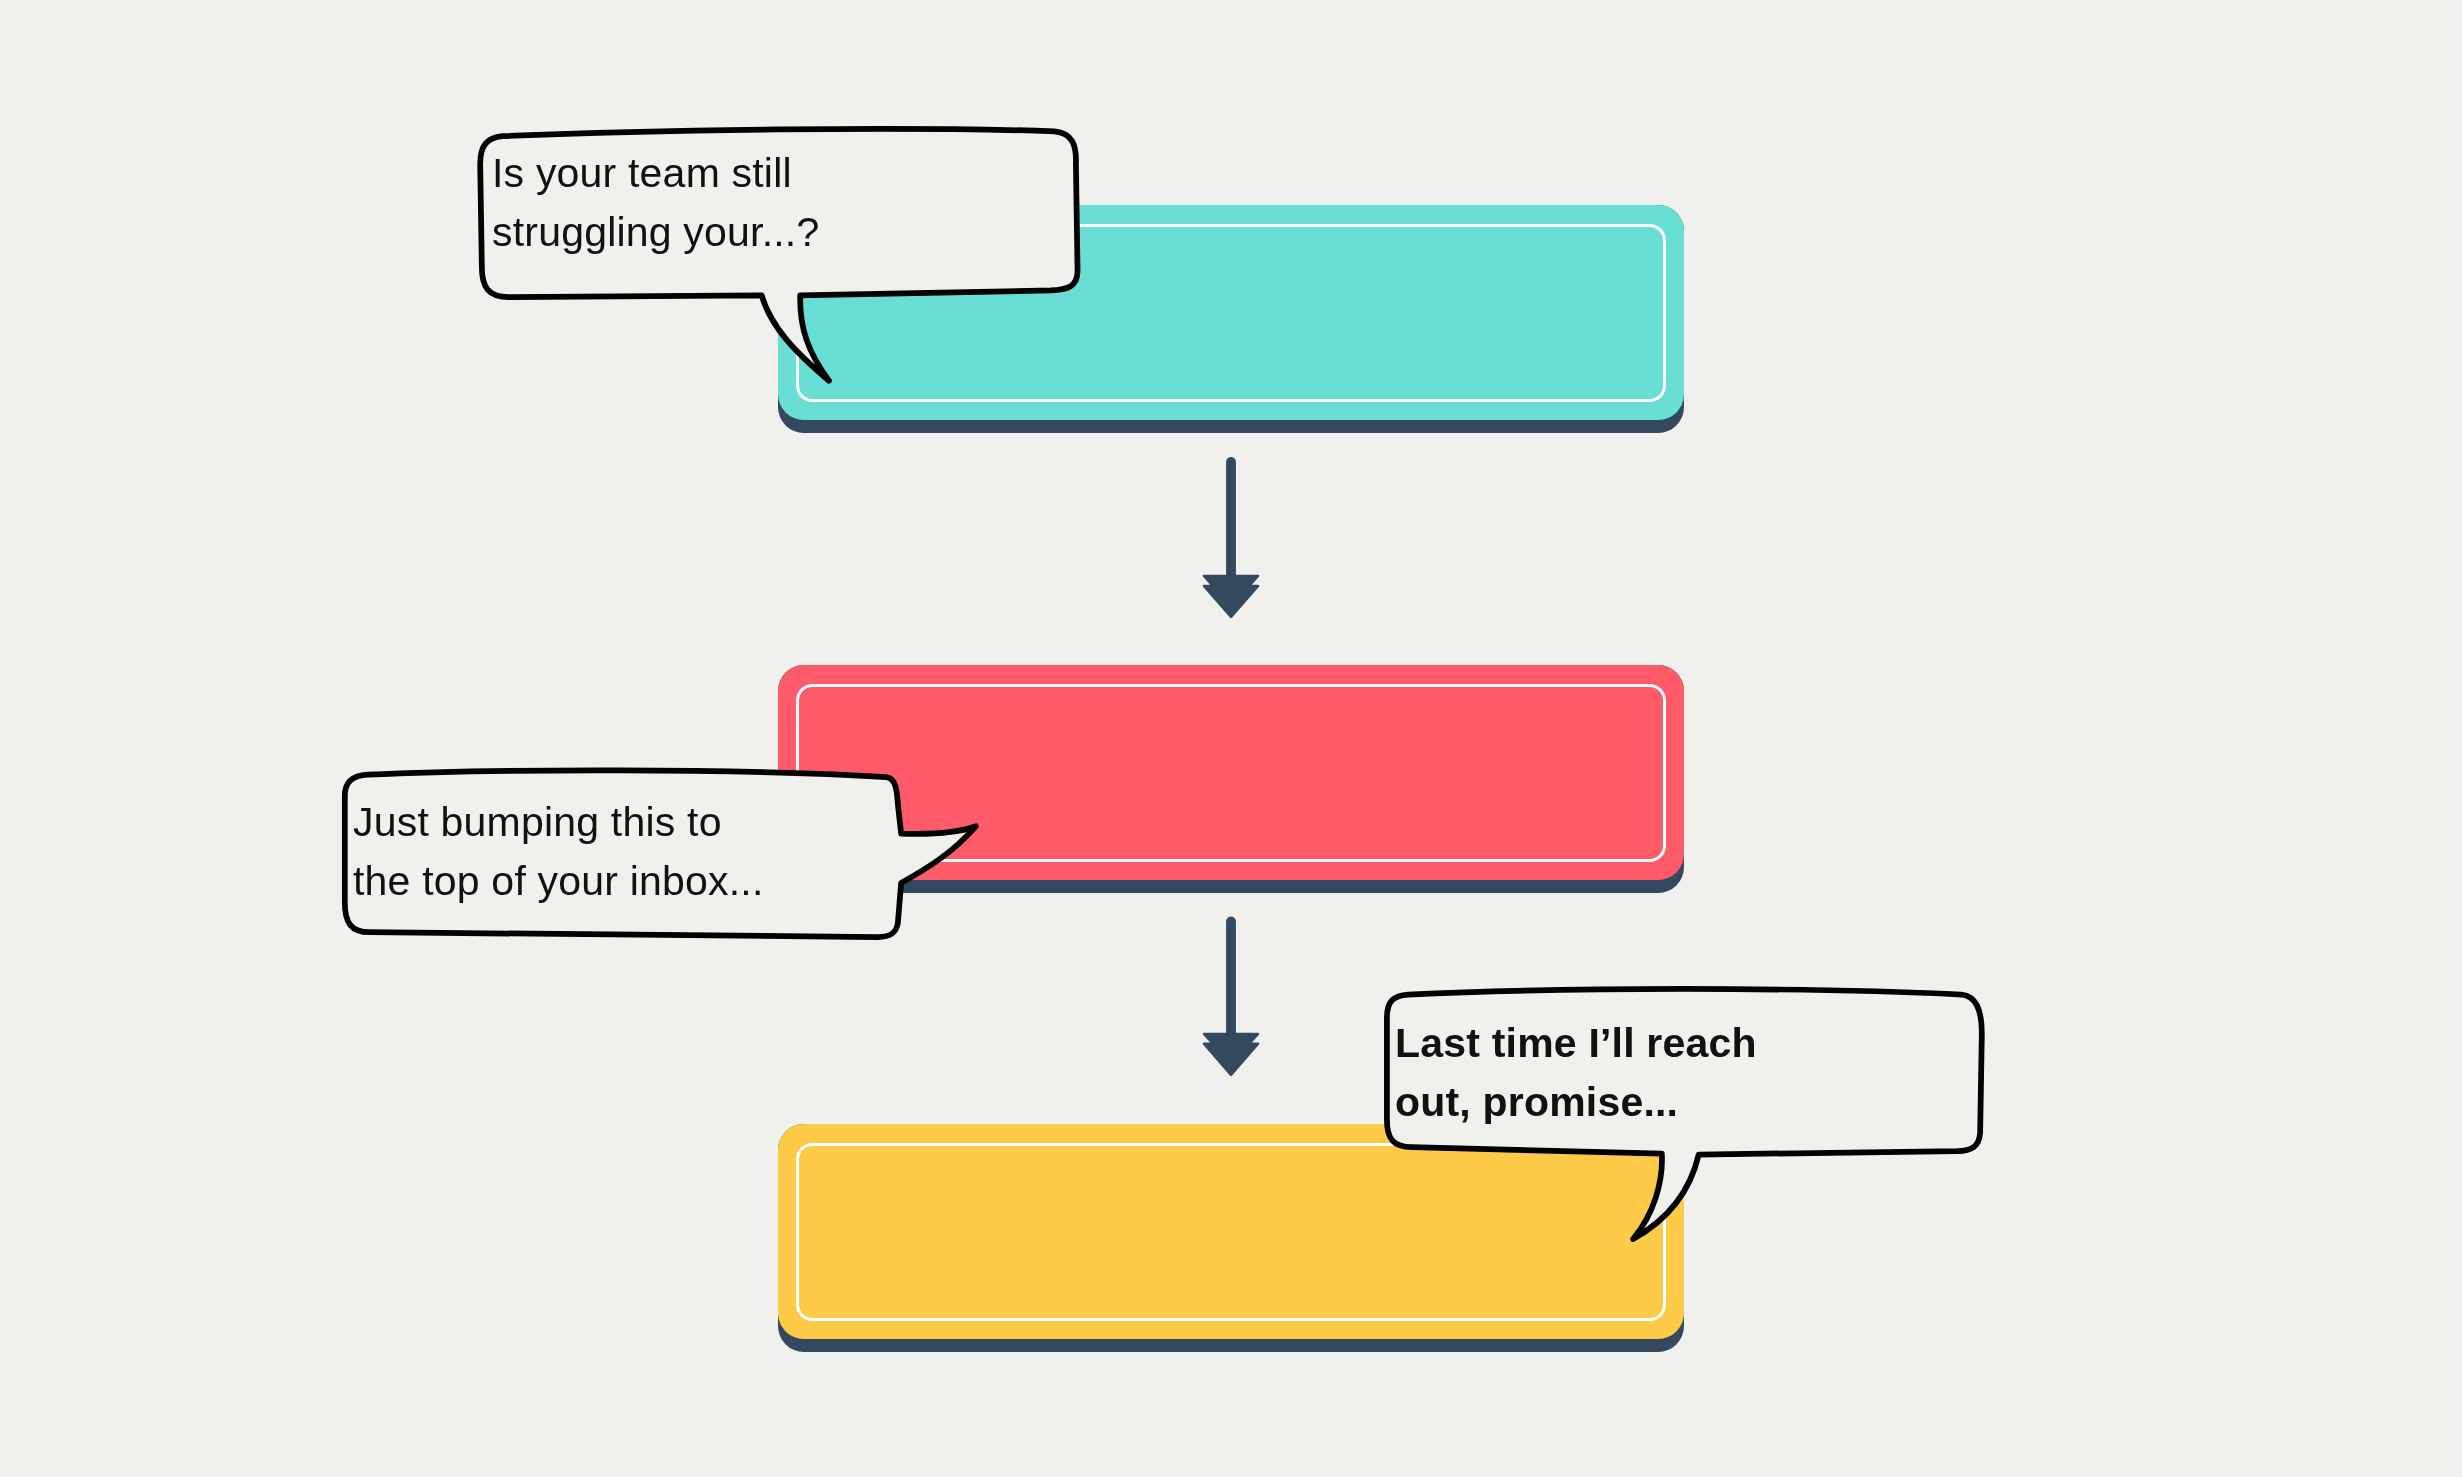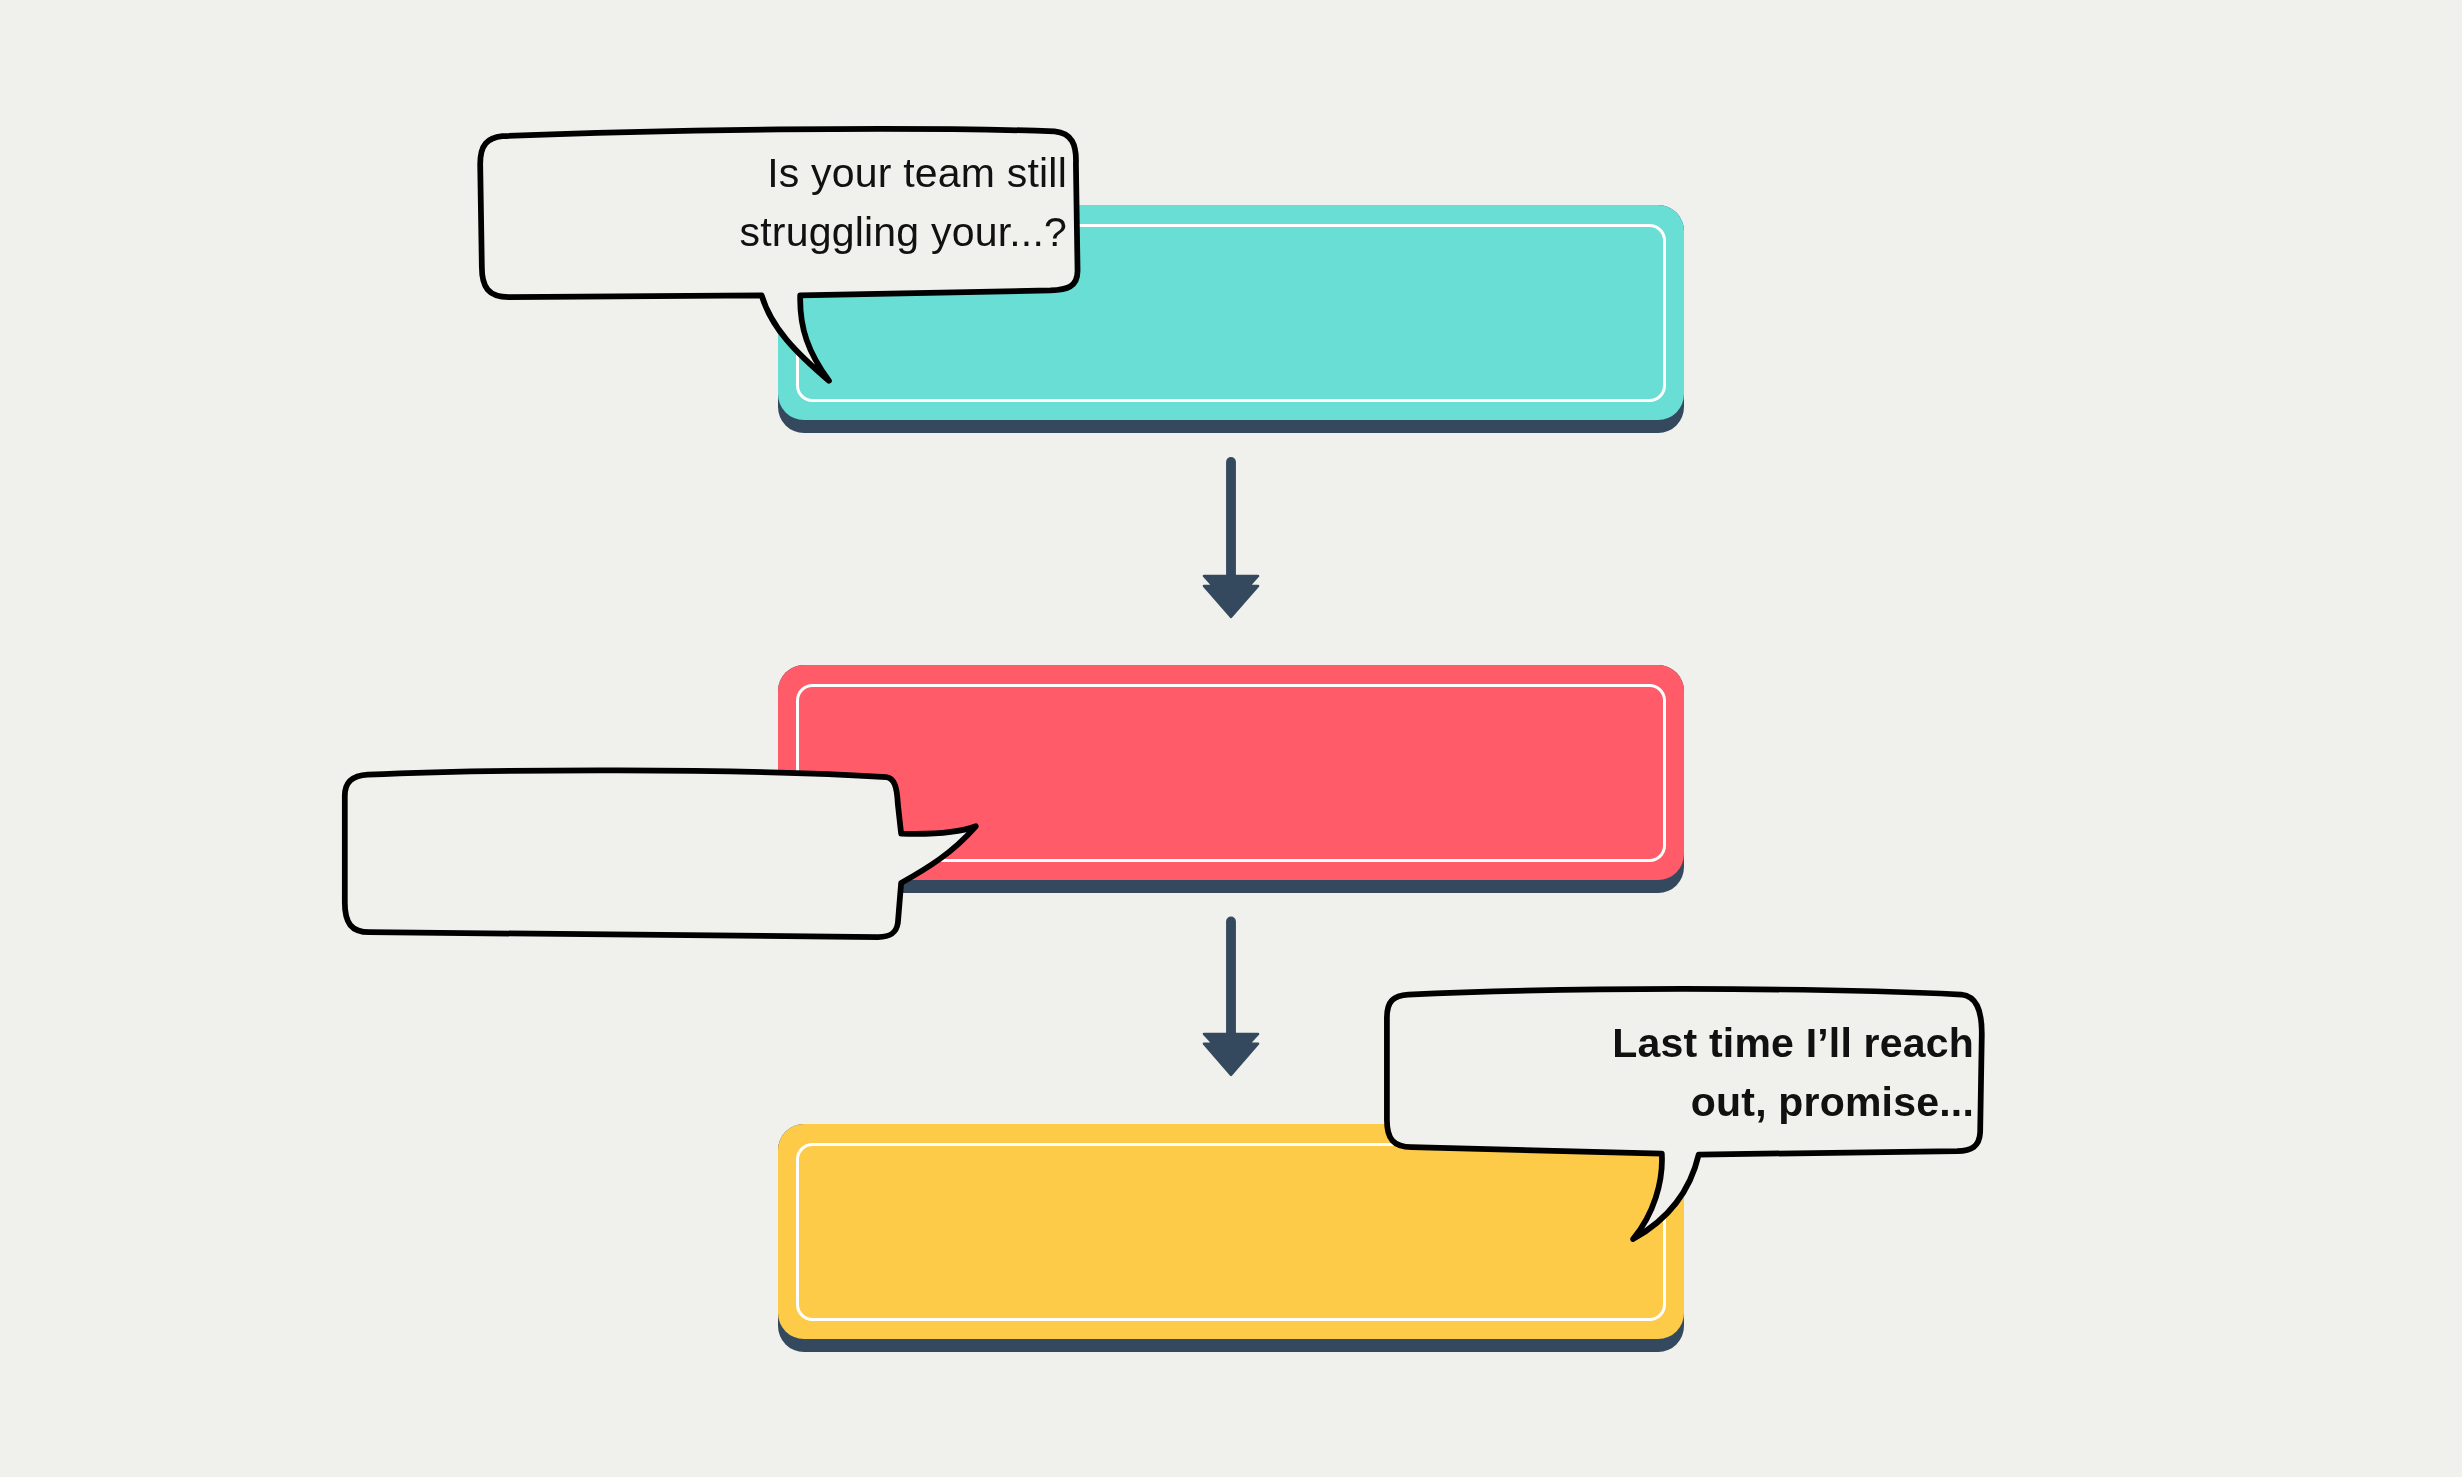--- a/index.html
+++ b/index.html
@@ -16,21 +16,21 @@
   .box .face {
     position: absolute; left: 0; top: 0; width: 906px; height: 215px;
     border-radius: 26px;
   }
   .box .inner {
     position: absolute; left: 18px; top: 19px; right: 18px; bottom: 18px;
     border: 3.3px solid #FFFFFF; border-radius: 16.4px;
   }
   svg.layer { position: absolute; left: 0; top: 0; }
   .bubble-text {
-    position: absolute; text-align: right; color: #111;
+    position: absolute; text-align: left; color: #111;
     font-size: 41px; line-height: 59px; letter-spacing: 0.2px;
   }
   .bubble-text span { display: block; white-space: nowrap; }
 </style>
 </head>
 <body>
 
 <div class="stage">
 
   <div class="box" style="top:205px;">
@@ -101,19 +101,23 @@
          L 1720 1398
          C 1698 1398, 1690 1388, 1690 1365
          L 1690 1240
          C 1690 1220, 1698 1213, 1716 1212 Z" fill="#F0F0EC" stroke="#000" stroke-width="7" stroke-linejoin="round"></path>
   </svg>
 
   <div class="bubble-text" style="left:492px; top:144px; width:575px;">
     <span>Is your team still</span>
     <span>struggling your...?</span>
   </div>
+  <div class="bubble-text" style="left:353px; top:793px; width:542px;">
+    <span>Just bumping this to</span>
+    <span>the top of your inbox...</span>
+  </div>
   <div class="bubble-text" style="left:1395px; top:1014px; width:579px;font-weight:bold;">
     <span>Last time I’ll reach</span>
     <span>out, promise...</span>
   </div>
 
 </div>
 
 
 </body></html>

